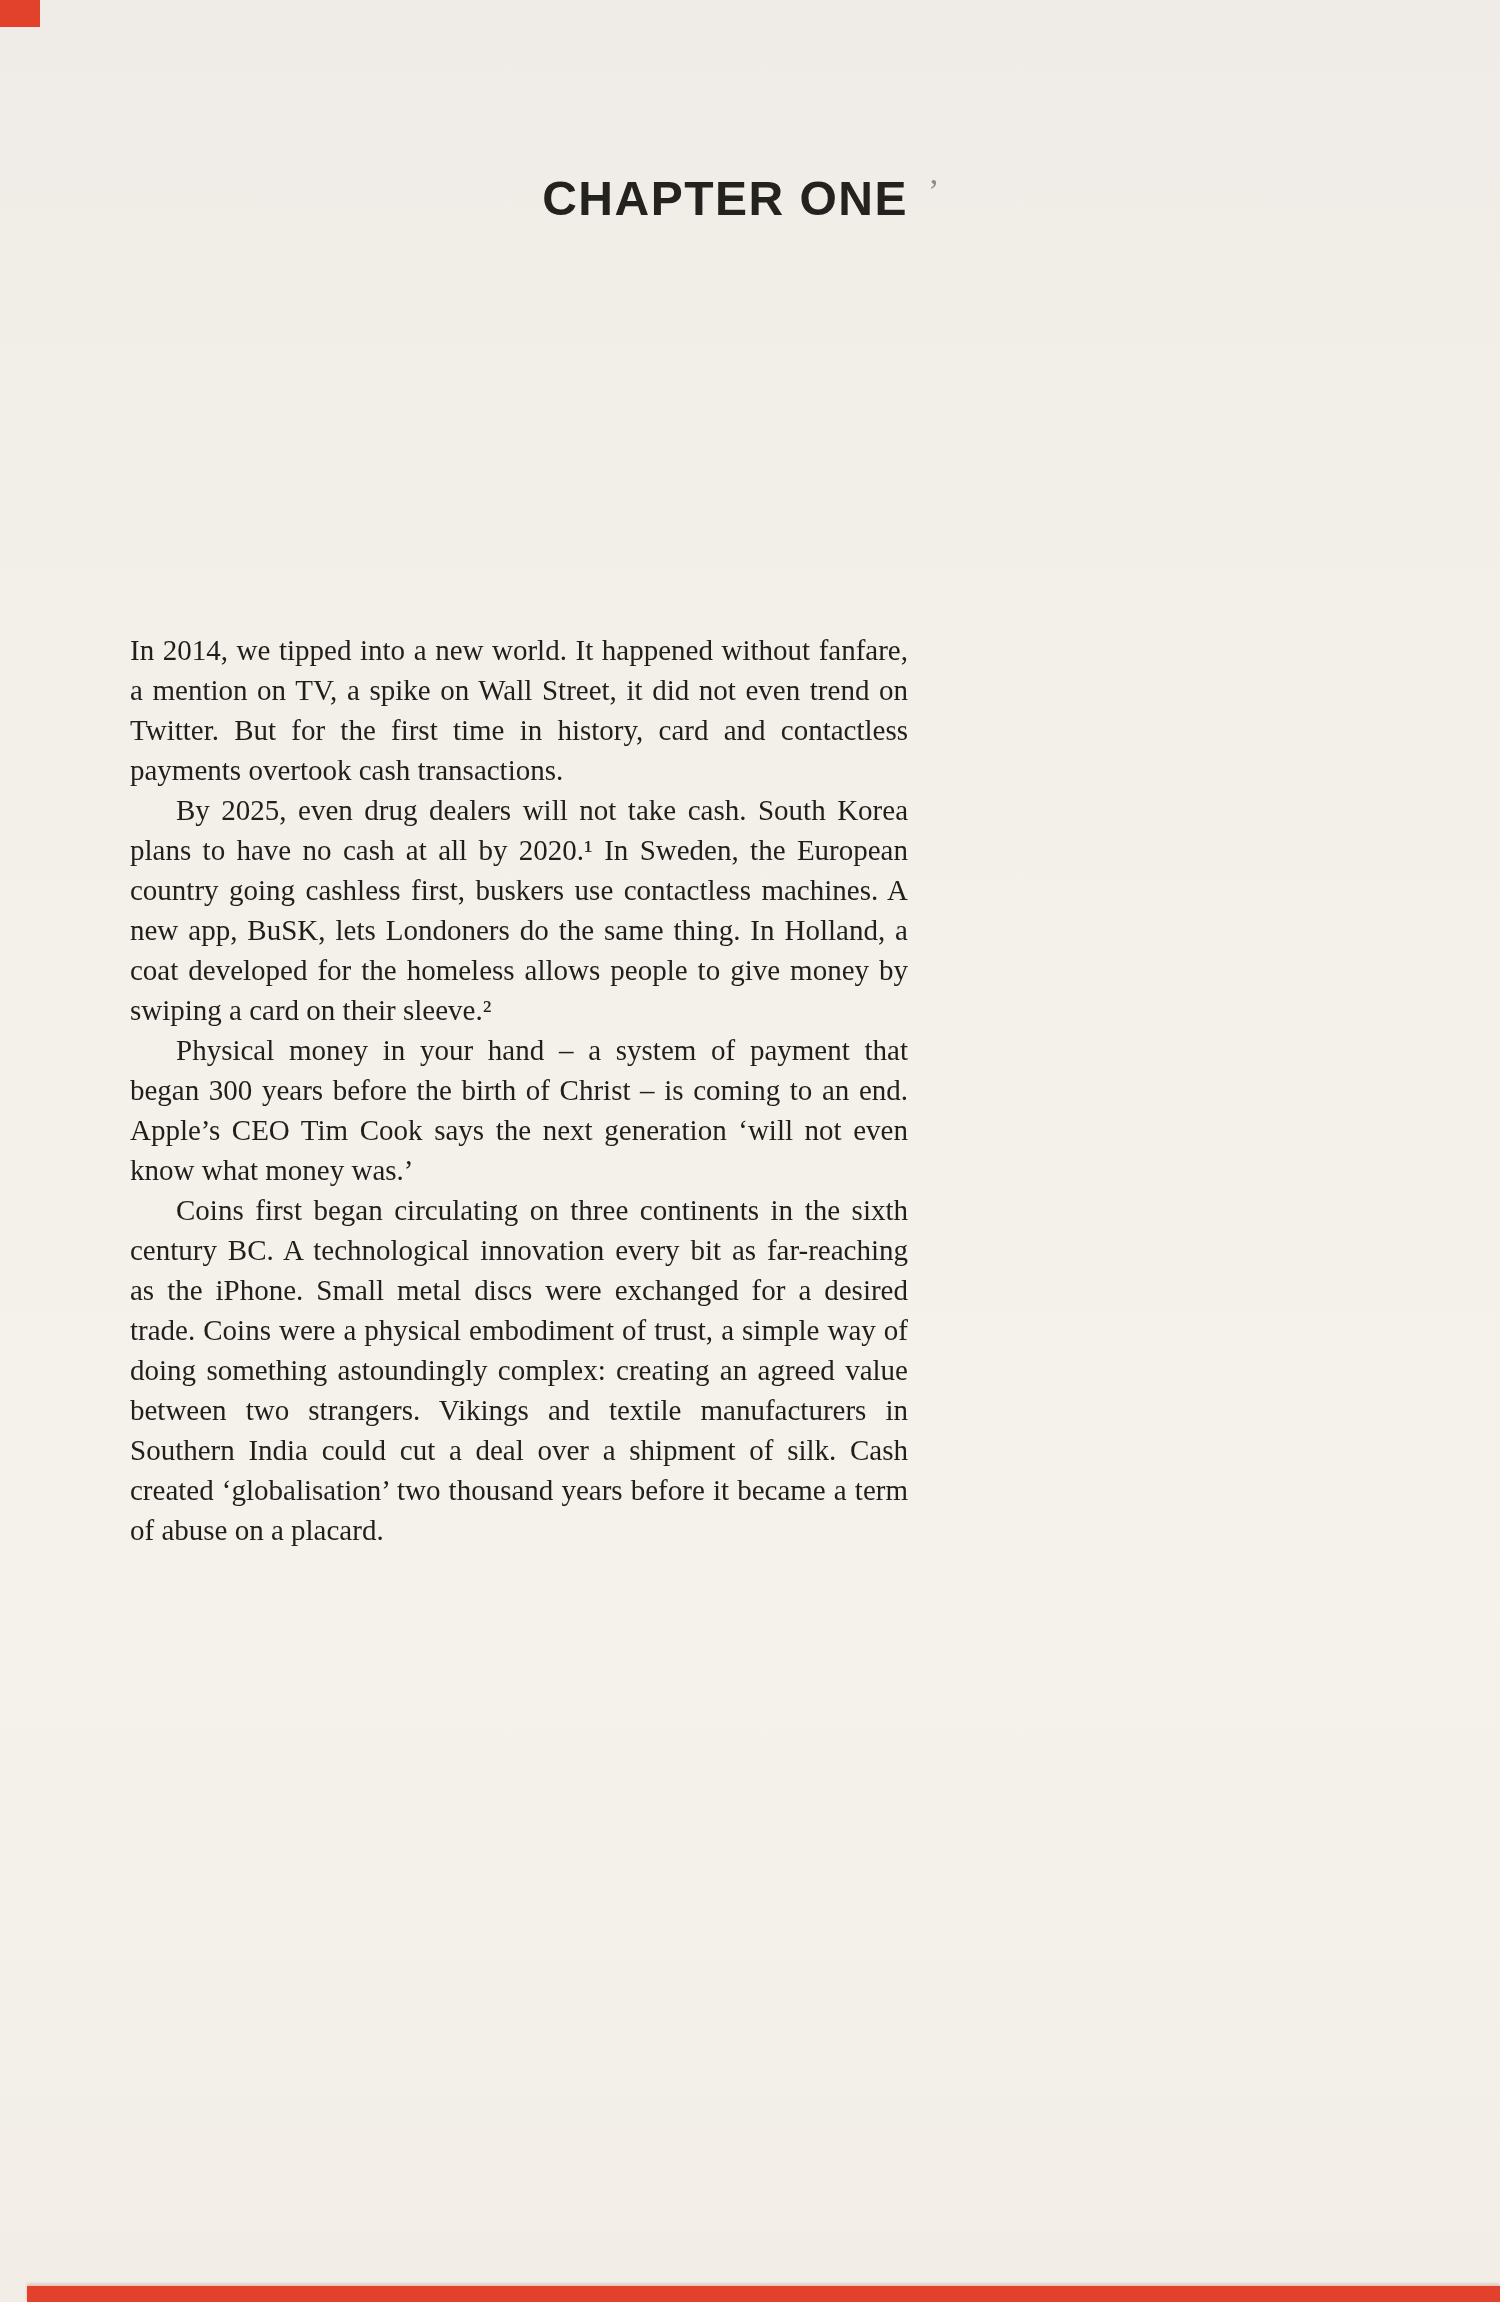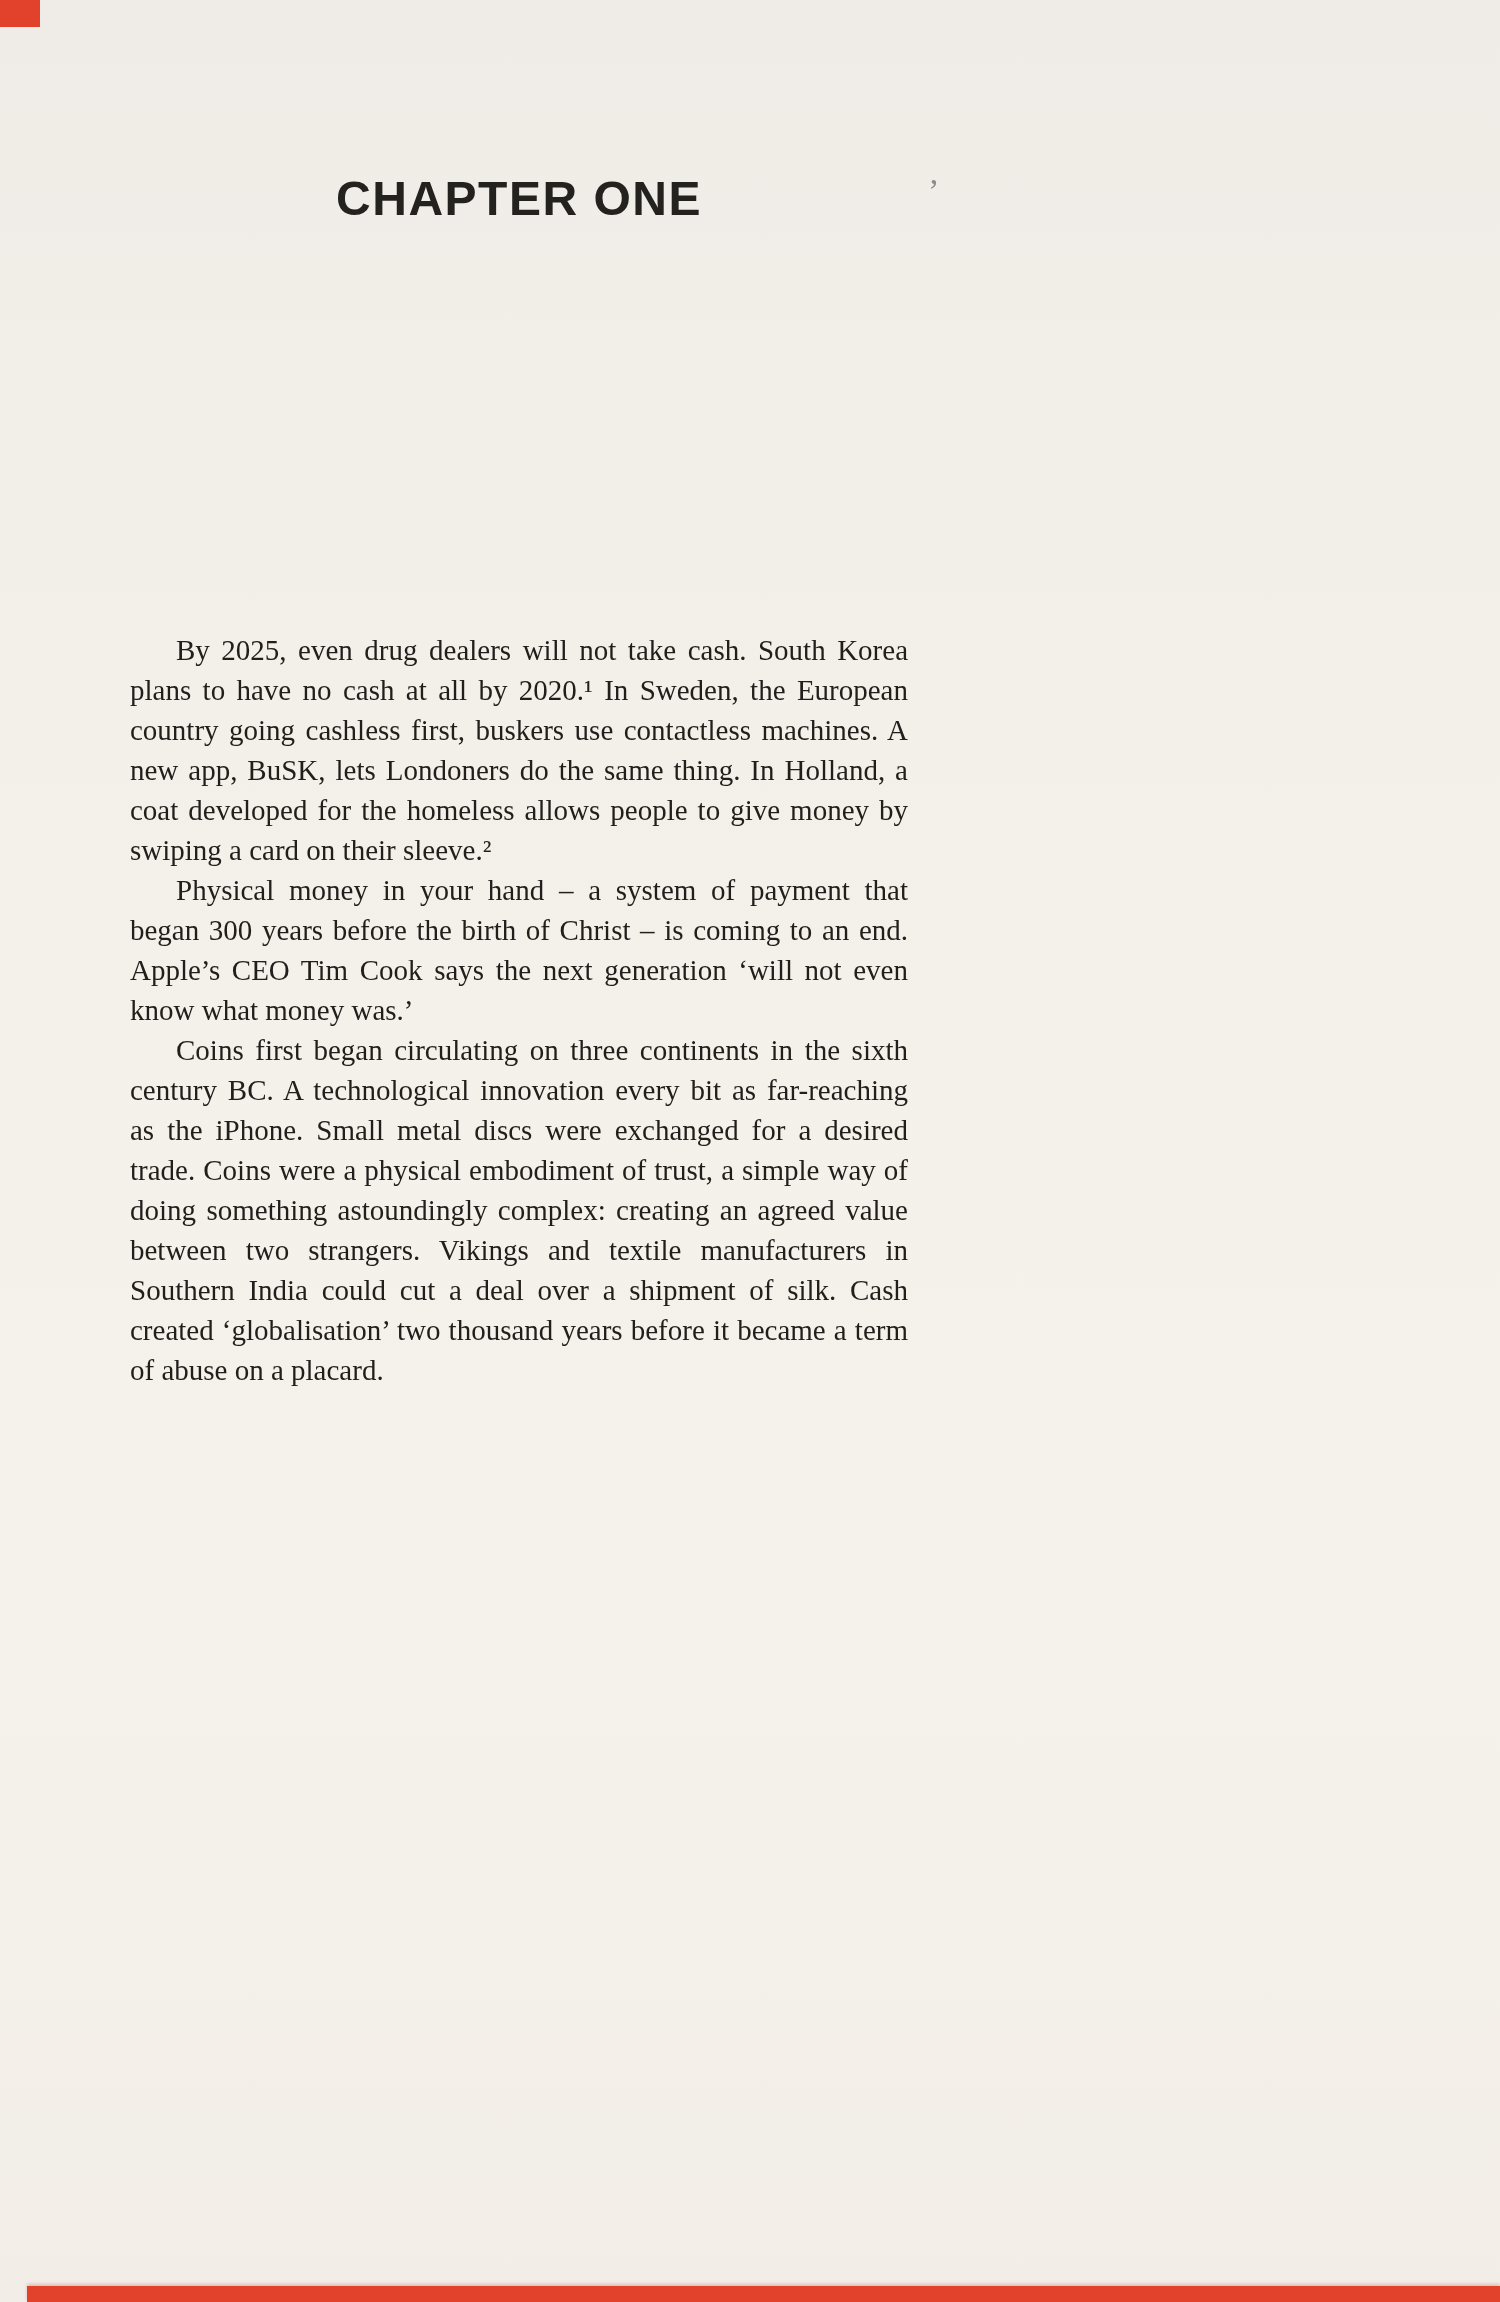--- a/index.html
+++ b/index.html
@@ -39,21 +39,21 @@
     font-family: "Liberation Serif", serif;
     font-size: 34px;
     color: #8d8c88;
   }
   
   .title-block {
     position: absolute;
     top: 170px;
     left: 130px;
     width: 778px;
-    text-align: center;
+    text-align: right;
     font-family: "Liberation Sans", sans-serif;
     font-weight: bold;
     letter-spacing: 1.5px;
   }
   .chapter-label {
     margin: 0;
     font-size: 48px;
     line-height: 58px;
     color: #24221f;
   }
@@ -91,18 +91,19 @@
 
   <div class="artifact-top-left"></div>
   <div class="artifact-bottom"></div>
   <div class="stray-speck">’</div>
 
   <header class="title-block">
     <h1 class="chapter-label">CHAPTER ONE</h1>
   </header>
 
   <main class="body-text">
+    <p class="first">In 2014, we tipped into a new world. It happened without fanfare, a mention on TV, a spike on Wall Street, it did not even trend on Twitter. But for the first time in history, card and contactless payments overtook cash transactions.</p>
     <p>By 2025, even drug dealers will not take cash. South Korea plans to have no cash at all by 2020.¹ In Sweden, the European country going cashless first, buskers use contactless machines. A new app, BuSK, lets Londoners do the same thing. In Holland, a coat developed for the homeless allows people to give money by swiping a card on their sleeve.²</p>
     <p>Physical money in your hand – a system of payment that began 300 years before the birth of Christ – is coming to an end. Apple’s CEO Tim Cook says the next generation ‘will not even know what money was.’</p>
     <p>Coins first began circulating on three continents in the sixth century BC. A technological innovation every bit as far-reaching as the iPhone. Small metal discs were exchanged for a desired trade. Coins were a physical embodiment of trust, a simple way of doing something astoundingly complex: creating an agreed value between two strangers. Vikings and textile manufacturers in Southern India could cut a deal over a shipment of silk. Cash created ‘globalisation’ two thousand years before it became a term of abuse on a placard.</p>
   </main>
 
 </div>
 
 </body></html>

